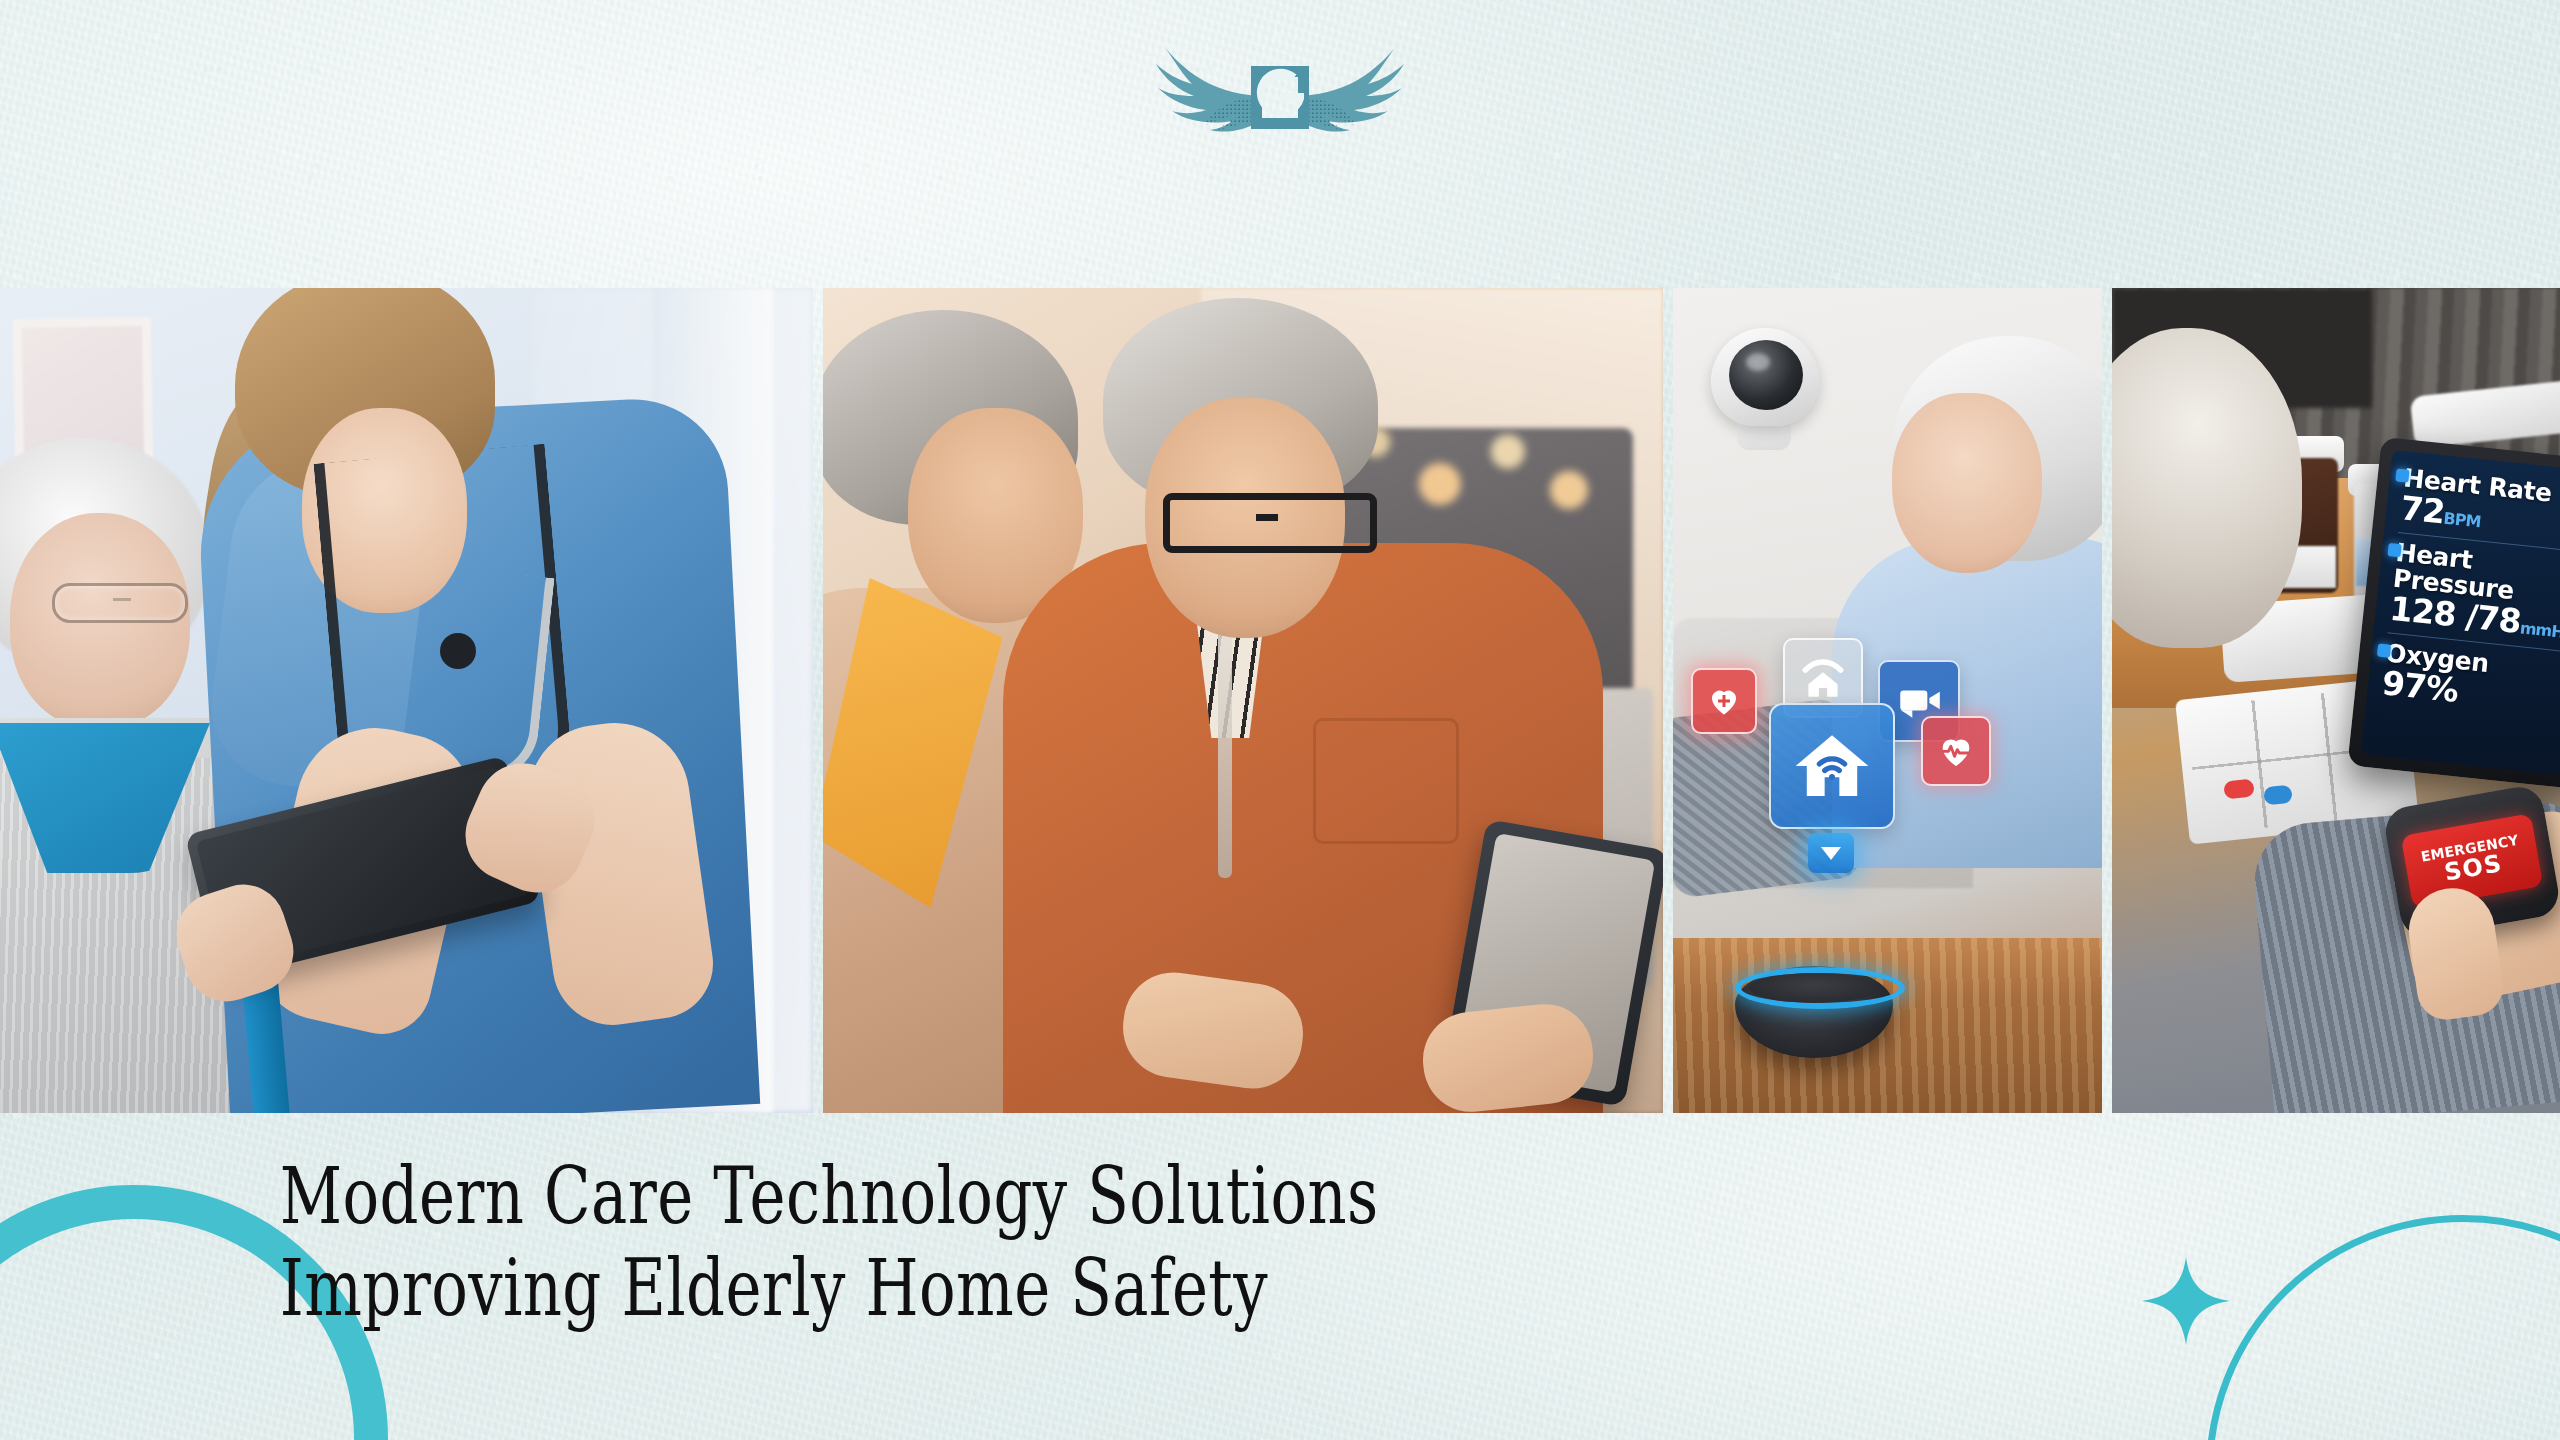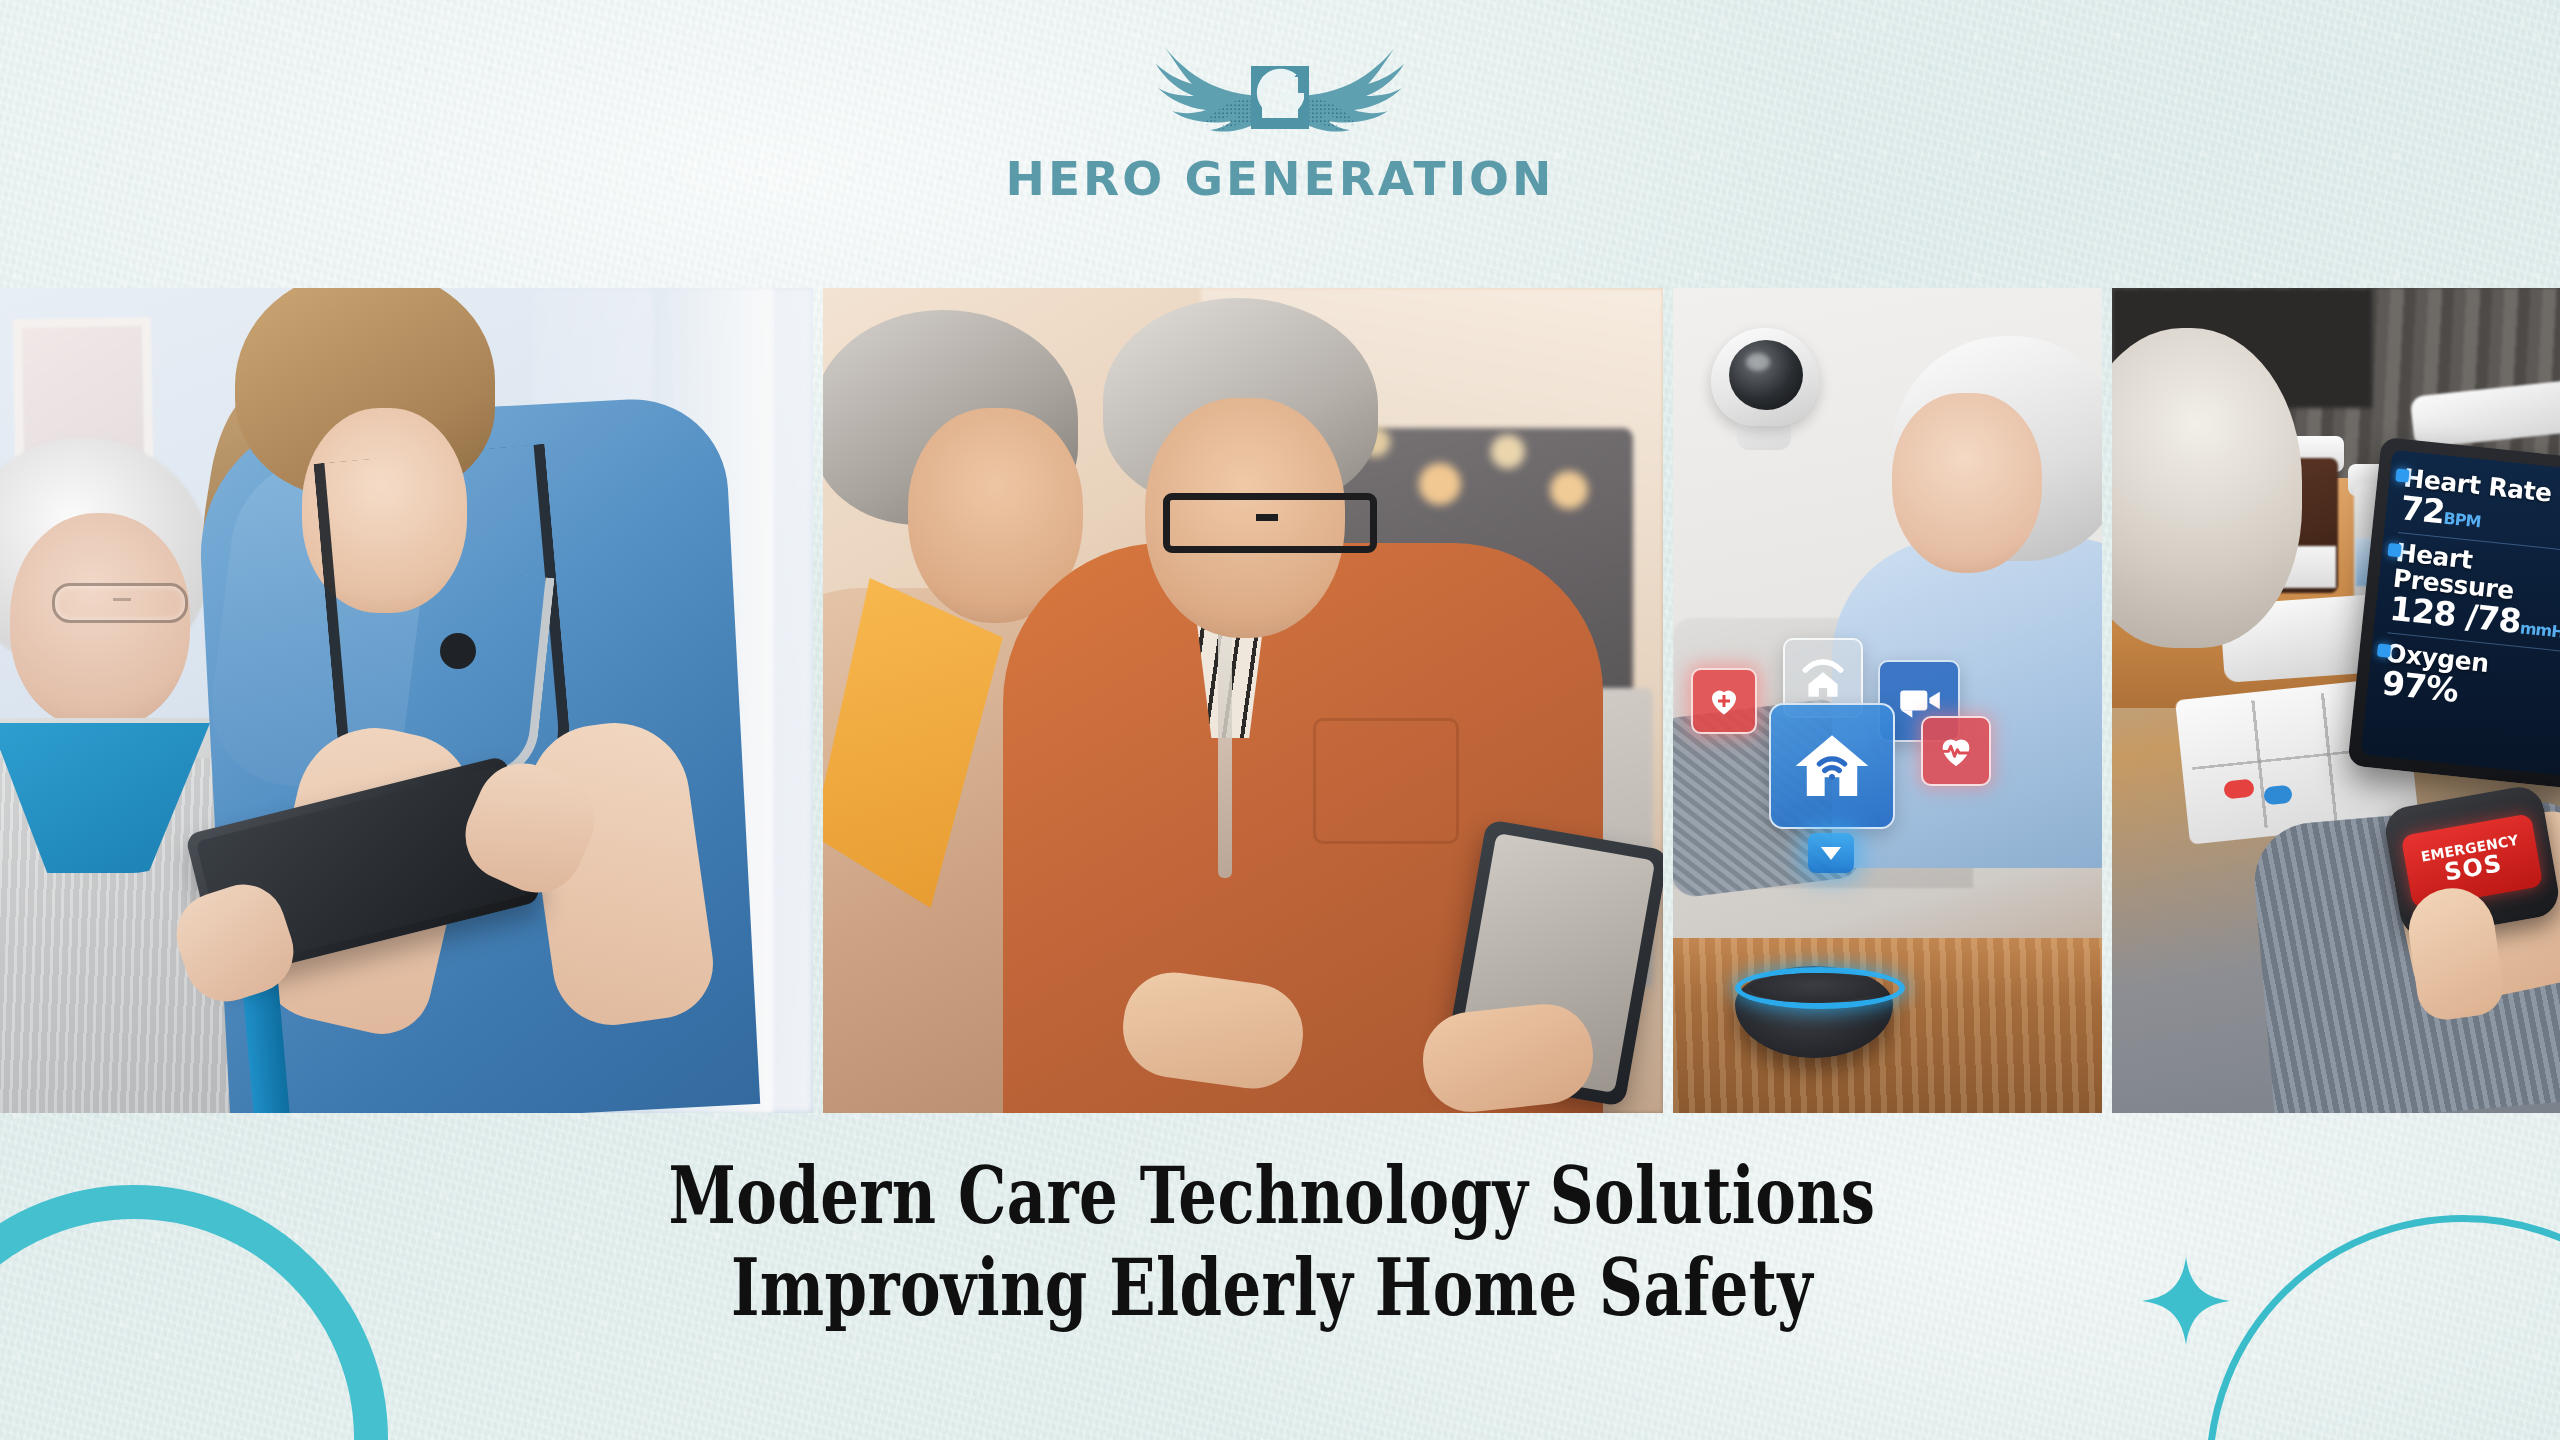--- a/index.html
+++ b/index.html
@@ -285,23 +285,23 @@
     display:flex;flex-direction:column;align-items:center;justify-content:center;
     box-shadow:0 0 16px rgba(235,60,55,.55);}
   .p4 .sos .l1{font-family:"DejaVu Sans",sans-serif;font-weight:700;font-size:14px;color:#fff;letter-spacing:.2px;line-height:1;}
   .p4 .sos .l2{font-family:"DejaVu Sans",sans-serif;font-weight:700;font-size:24px;color:#fff;letter-spacing:1px;line-height:1.1;}
   .p4 .finger{position:absolute;left:300px;bottom:95px;width:86px;height:130px;border-radius:44px 44px 30px 30px;
     background:linear-gradient(160deg,#f3d5b9,#dcb190);transform:rotate(-8deg);}
 
   
   .title{
     position:absolute;left:0;right:16px;top:1150px;z-index:6;
-    text-align:center;
+    text-align:left;
     font-family:"DejaVu Serif","Liberation Serif",serif;
-    font-weight:700;color:#101010;
+    font-weight:400;color:#101010;
   }
   .title .line{
     font-size:78px;line-height:1.18;letter-spacing:.5px;
     transform:scaleX(.78);transform-origin:center;white-space:nowrap;
   }
 
   
   .arc-left{
     position:absolute;left:-120px;top:1185px;width:440px;height:440px;border-radius:50%;
     border:34px solid #45c0ce;z-index:3;
@@ -346,21 +346,20 @@
         <g fill="#4f93a6">
           <path d="M121 30 h30 v11 h-19 v41 h19 v11 h-30 z"></path>
           <path d="M179 30 h-30 v11 h19 v41 h-19 v11 h30 z"></path>
         </g>
 
         <g fill="#eaf4f5">
           <path d="M150 44 a17 17 0 1 0 0 34 a17 17 0 0 0 16.5-13 h-16.5 v-8 h24 v6 a24 24 0 1 1 -7.5 -24.5 l-5.5 6.5 a16 16 0 0 0 -11 -1 z"></path>
         </g>
       </svg>
     </div>
-    <div class="logo-word">HERO GENERATION</div>
   </div>
 
   <div class="strip">
 
     <div class="panel p1">
       <div class="bg"></div>
       <div class="wall-right"></div>
       <div class="door"></div>
       <div class="wall-frame"></div>
       <div class="s-hair"></div>

